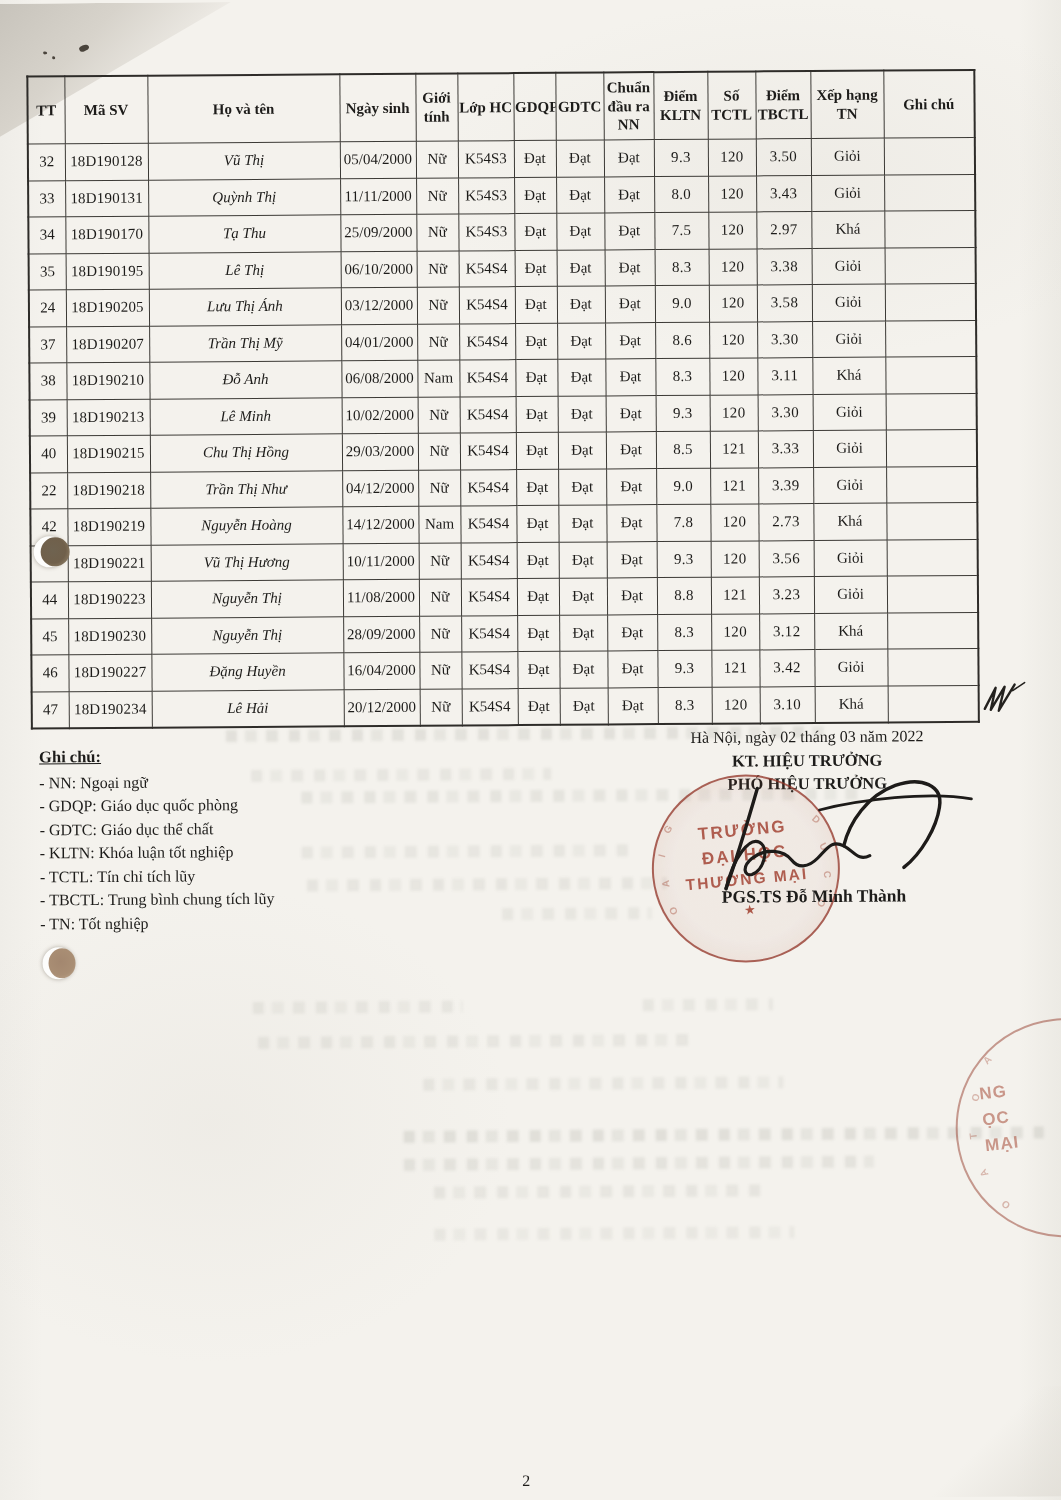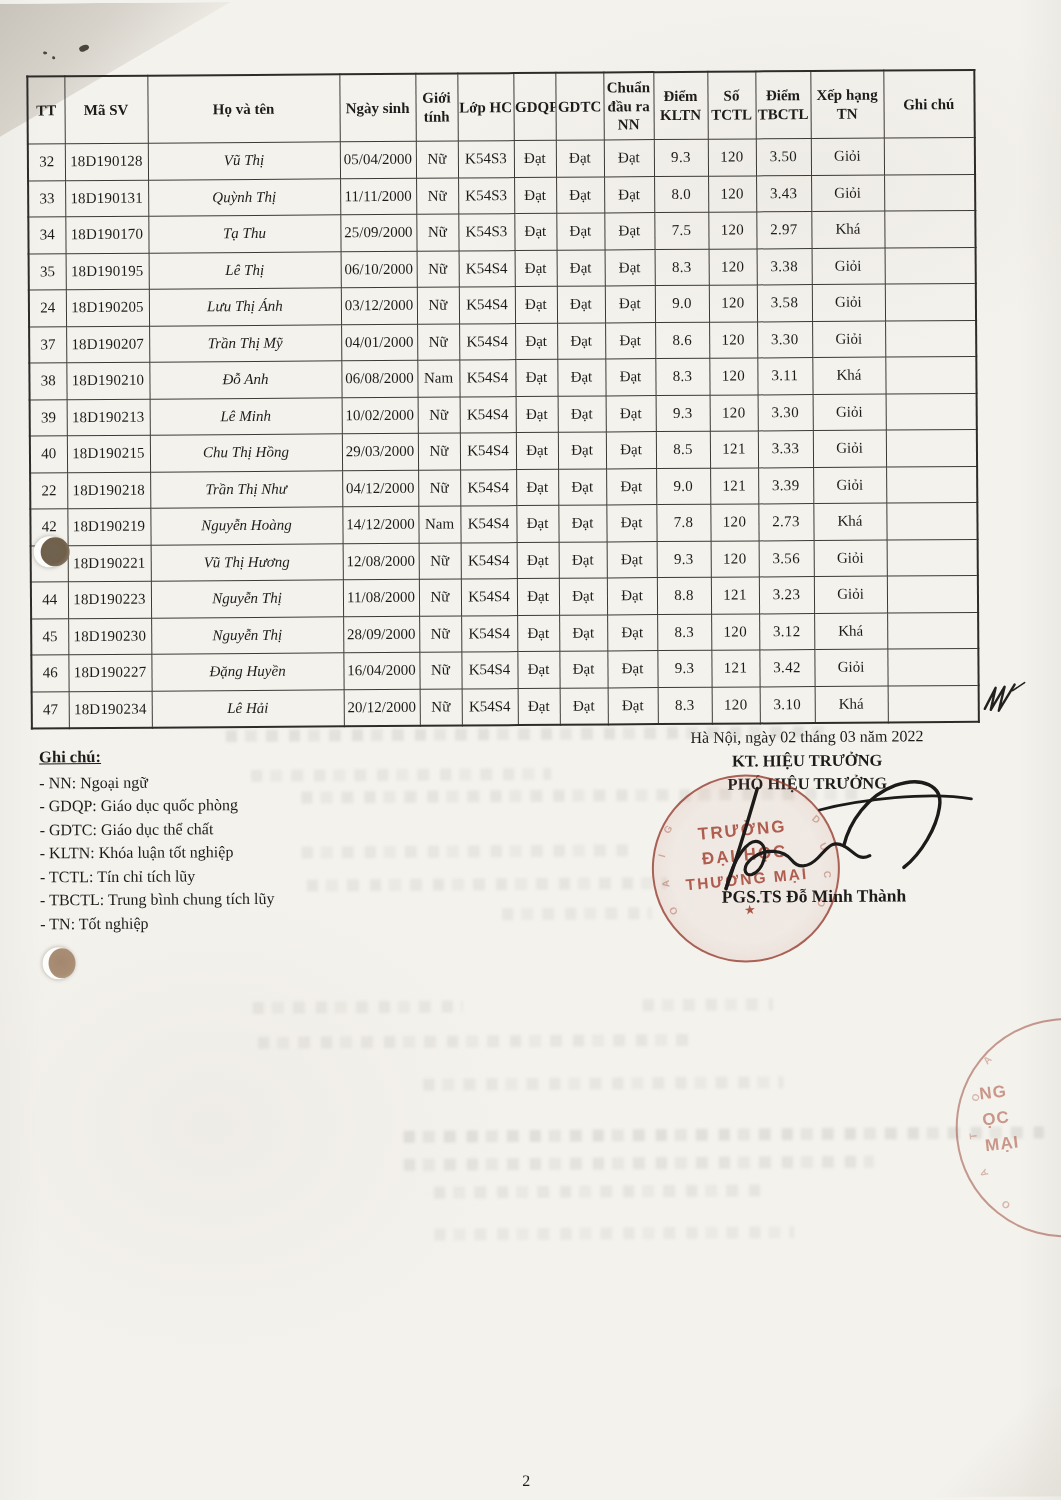--- a/index.html
+++ b/index.html
@@ -309,21 +309,21 @@
             <td class="c-kltn">7.8</td>
             <td class="c-tctl">120</td>
             <td class="c-tbctl">2.73</td>
             <td class="c-xep_hang">Khá</td>
             <td class="c-ghi_chu"></td>
           </tr>
           <tr>
             <td class="c-tt"></td>
             <td class="c-ma_sv">18D190221</td>
             <td class="name-cell"><span class="ho">Vũ Thị Hương</span><span class="ten">Thảo</span></td>
-            <td class="c-ngay_sinh">12/08/2000</td>
+            <td class="c-ngay_sinh">10/11/2000</td>
             <td class="c-gioi_tinh">Nữ</td>
             <td class="c-lop">K54S4</td>
             <td class="c-gdqp">Đạt</td>
             <td class="c-gdtc">Đạt</td>
             <td class="c-nn">Đạt</td>
             <td class="c-kltn">9.3</td>
             <td class="c-tctl">120</td>
             <td class="c-tbctl">3.56</td>
             <td class="c-xep_hang">Giỏi</td>
             <td class="c-ghi_chu"></td>

